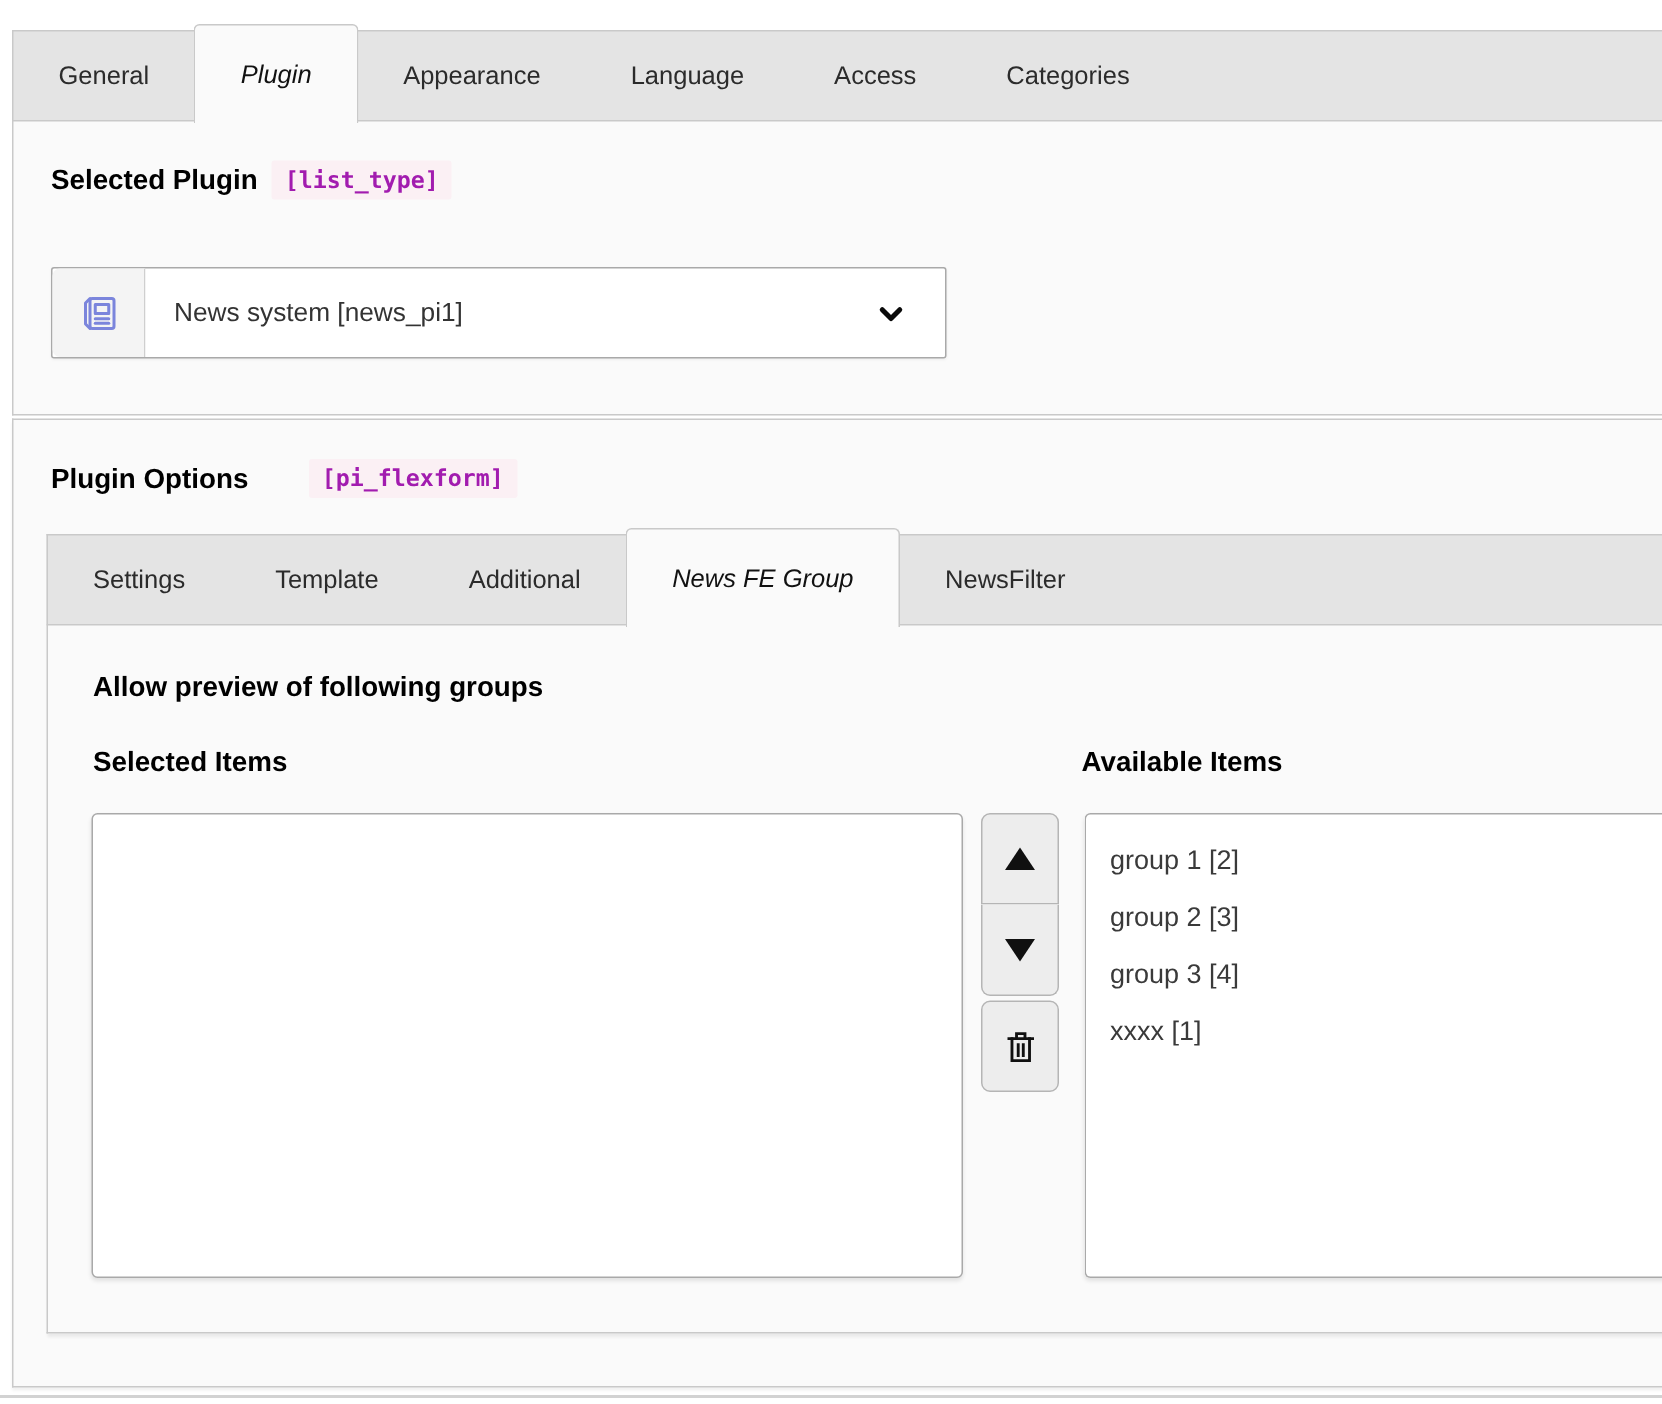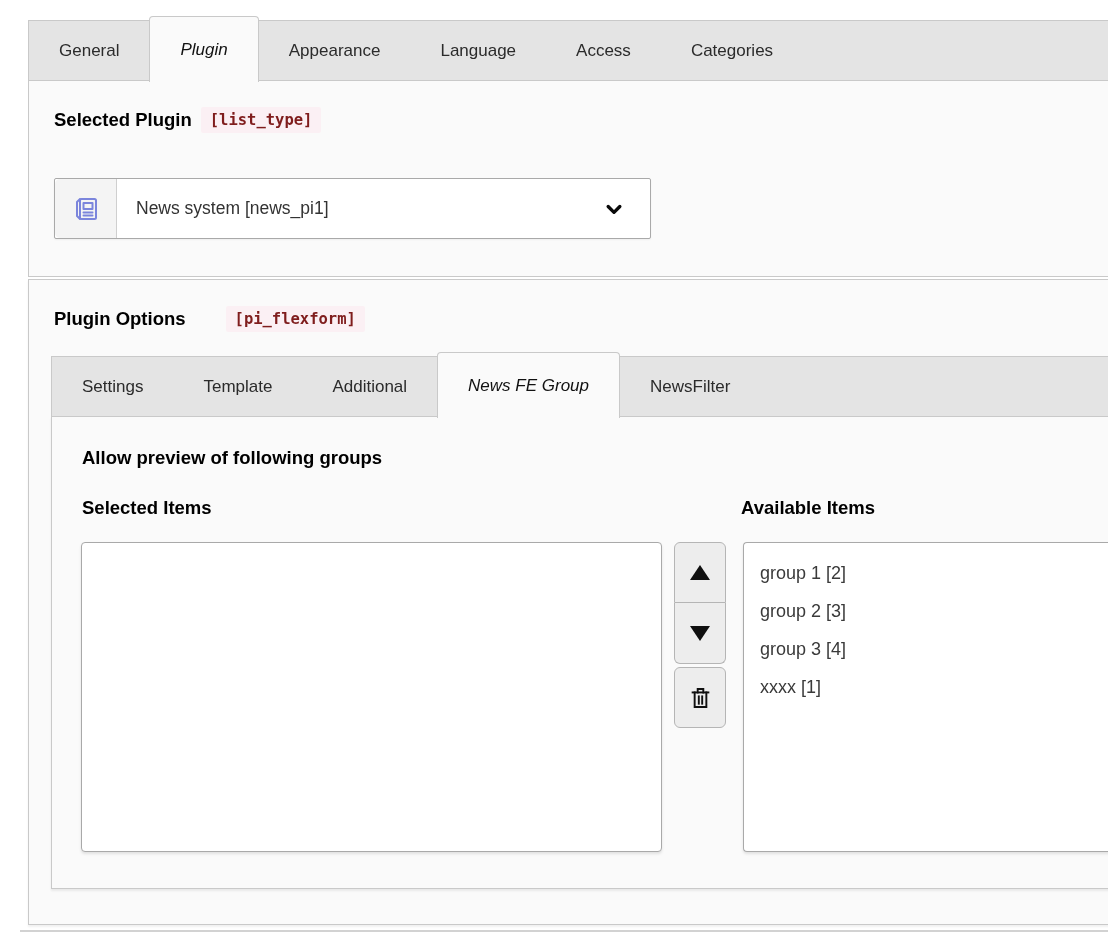--- a/index.html
+++ b/index.html
@@ -4,21 +4,21 @@
 <style>
   * { box-sizing: border-box; margin: 0; padding: 0; }
   html, body { width: 1108px; height: 936px; }
   body {
     font-family: "Liberation Sans", "DejaVu Sans", sans-serif;
     background: #ffffff;
     overflow: hidden;
     position: relative;
     color: #333;
   }
-  .stage { position: absolute; inset: 0; overflow: hidden; margin-left: 20px; }
+  .stage { position: absolute; inset: 0; overflow: hidden; }
 
   
   .tabbar {
     position: absolute; left: 8px; top: 20px; width: 1104px; height: 60px;
     background: #e4e4e4;
     border: 1px solid #c9c9c9; border-right: 0; border-bottom: 0;
     display: flex; align-items: stretch; overflow: visible; z-index: 4;
   }
   .tab {
     padding: 0 30px; line-height: 60px; font-size: 17px; color: #2b2b2b;
@@ -45,21 +45,21 @@
   .bottom-rule {
     position: absolute; left: 0; top: 930px; width: 1108px; height: 2px;
     background: #d2d2d2;
   }
 
   .field-head { position: absolute; font-size: 18.5px; font-weight: bold; color: #000;
     display: flex; align-items: center; gap: 9px; white-space: nowrap; }
   .code-chip {
     font-family: "DejaVu Sans Mono", "Liberation Mono", monospace;
     font-size: 15.5px; font-weight: bold;
-    color: #7f1d1d; background: #fbf0f4;
+    color: #a21caf; background: #fbf0f4;
     padding: 4px 9px; border-radius: 2px;
   }
 
   
   .select-group {
     position: absolute; left: 25px; top: 97px; width: 597px; height: 61px;
     background: #fff; border: 1px solid #a9a9a9; border-radius: 2px;
     display: flex; align-items: stretch; cursor: pointer;
     box-shadow: 0 1px 2px rgba(0,0,0,.05);
   }

